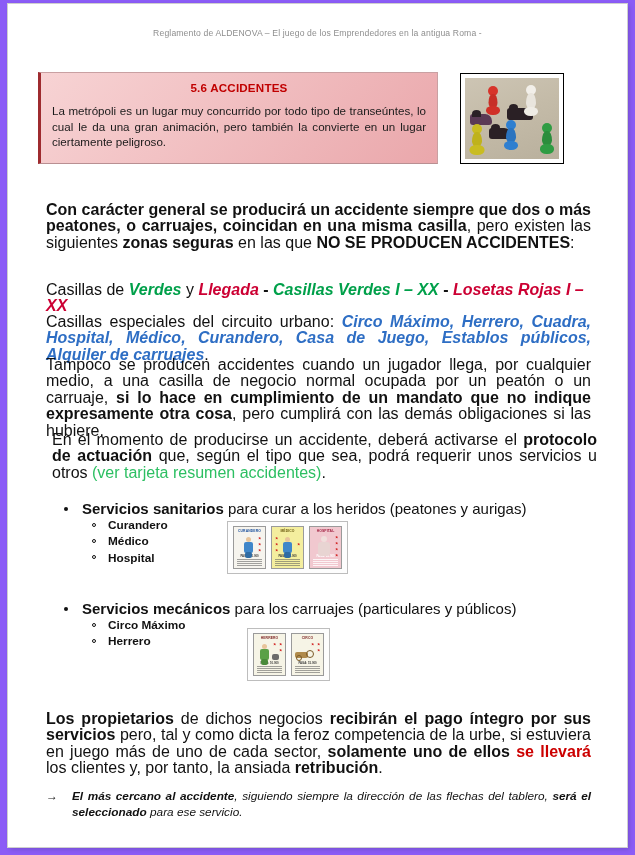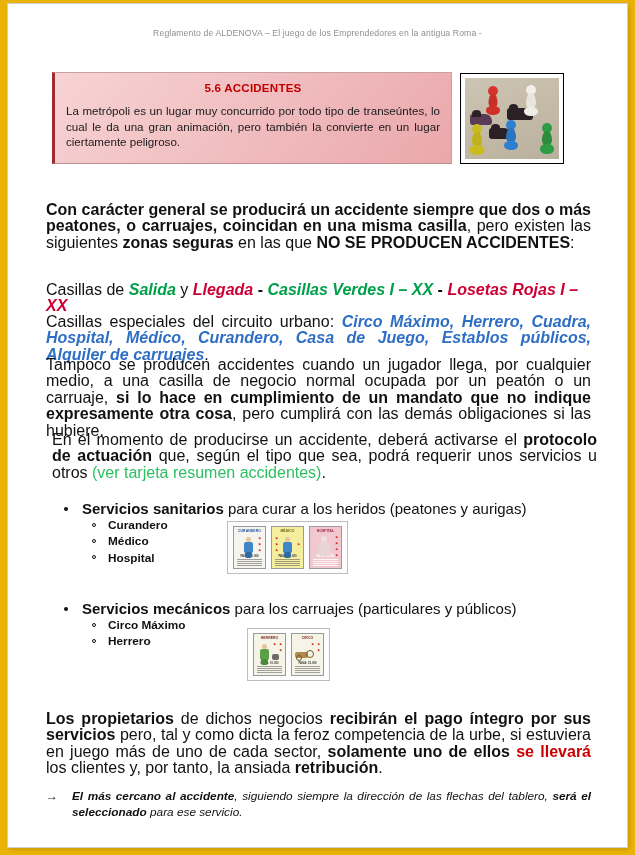--- a/index.html
+++ b/index.html
@@ -12,21 +12,21 @@
     width: 635px;
     height: 855px;
     overflow: hidden;
   }
 
   
   #page-shell {
     position: relative;
     width: 635px;
     height: 855px;
-    background: #eab308;
+    background: #8b5cf6;
     box-sizing: border-box;
   }
   #page-sheet {
     position: absolute;
     left: 8px;
     top: 4px;
     width: 619px;
     height: 843px;
     background: #ffffff;
     box-shadow: 0 0 0 1px #cfcfcf, 2px 2px 5px rgba(0,0,0,0.18);
@@ -49,21 +49,21 @@
     text-align: center;
     font-size: 8.6px;
     color: #8e8e8e;
     letter-spacing: 0.15px;
     font-family: "Liberation Sans", sans-serif;
   }
 
   
   .title-box {
     position: absolute;
-    left: 44px;
+    left: 30px;
     top: 68px;
     width: 400px;
     height: 92px;
     box-sizing: border-box;
     background: linear-gradient(132deg, #f7d3d4 0%, #f2c2c4 40%, #eaa7ab 100%);
     border-top: 1px solid #c9a0a2;
     border-right: 1px solid #c9a0a2;
     border-bottom: 1px solid #b98f92;
     border-left: 3px solid #9e2b2f;
     padding: 8px 11px 6px 11px;
@@ -319,21 +319,21 @@
             <div class="base" style="top:21px;width:14px;height:10px;background:#2f9c43;"></div>
           </div>
         </div>
       </div>
 
       <div class="para" style="left:38px;top:198px;width:545px;">
         <b><span>Con carácter general</span></b><b><span> se producirá un accidente siempre que dos o más peatones, o carruajes, coincidan en una misma casilla</span></b><span>, pero existen las siguientes </span><b><span>zonas seguras</span></b><span> en las que </span><b><span>NO SE PRODUCEN ACCIDENTES</span></b><span>:</span>
       </div>
 
       <div class="para nojust" style="left:38px;top:278px;width:545px;">
-        <span>Casillas de </span><b class="green"><i><span>Salida</span></i></b><span> y </span><b class="red"><i><span>Llegada</span></i></b><b><span> -  </span></b><b class="green"><i><span>Casillas Verdes I – XX</span></i></b><b><span> - </span></b><b class="red"><i><span>Losetas Rojas I – XX</span></i></b>
+        <span>Casillas de </span><b class="green"><i><span>Verdes</span></i></b><span> y </span><b class="red"><i><span>Llegada</span></i></b><b><span> -  </span></b><b class="green"><i><span>Casillas Verdes I – XX</span></i></b><b><span> - </span></b><b class="red"><i><span>Losetas Rojas I – XX</span></i></b>
       </div>
 
 
       <div class="para" style="left:38px;top:310px;width:545px;">
         <span>Casillas especiales del circuito urbano: </span><b class="blue"><i><span>Circo Máximo, Herrero, Cuadra, Hospital, Médico, Curandero, Casa de Juego, Establos públicos, Alquiler de carruajes</span></i></b><span>.</span>
       </div>
 
       <div class="para" style="left:38px;top:353px;width:545px;">
         <span>Tampoco se producen accidentes cuando un jugador llega, por cualquier medio, a una casilla de negocio normal ocupada por un peatón o un carruaje, </span><b><span>si lo hace en cumplimiento de un mandato que no indique expresamente  otra cosa</span></b><span>, pero cumplirá con las demás obligaciones si las hubiere.</span>
       </div>

